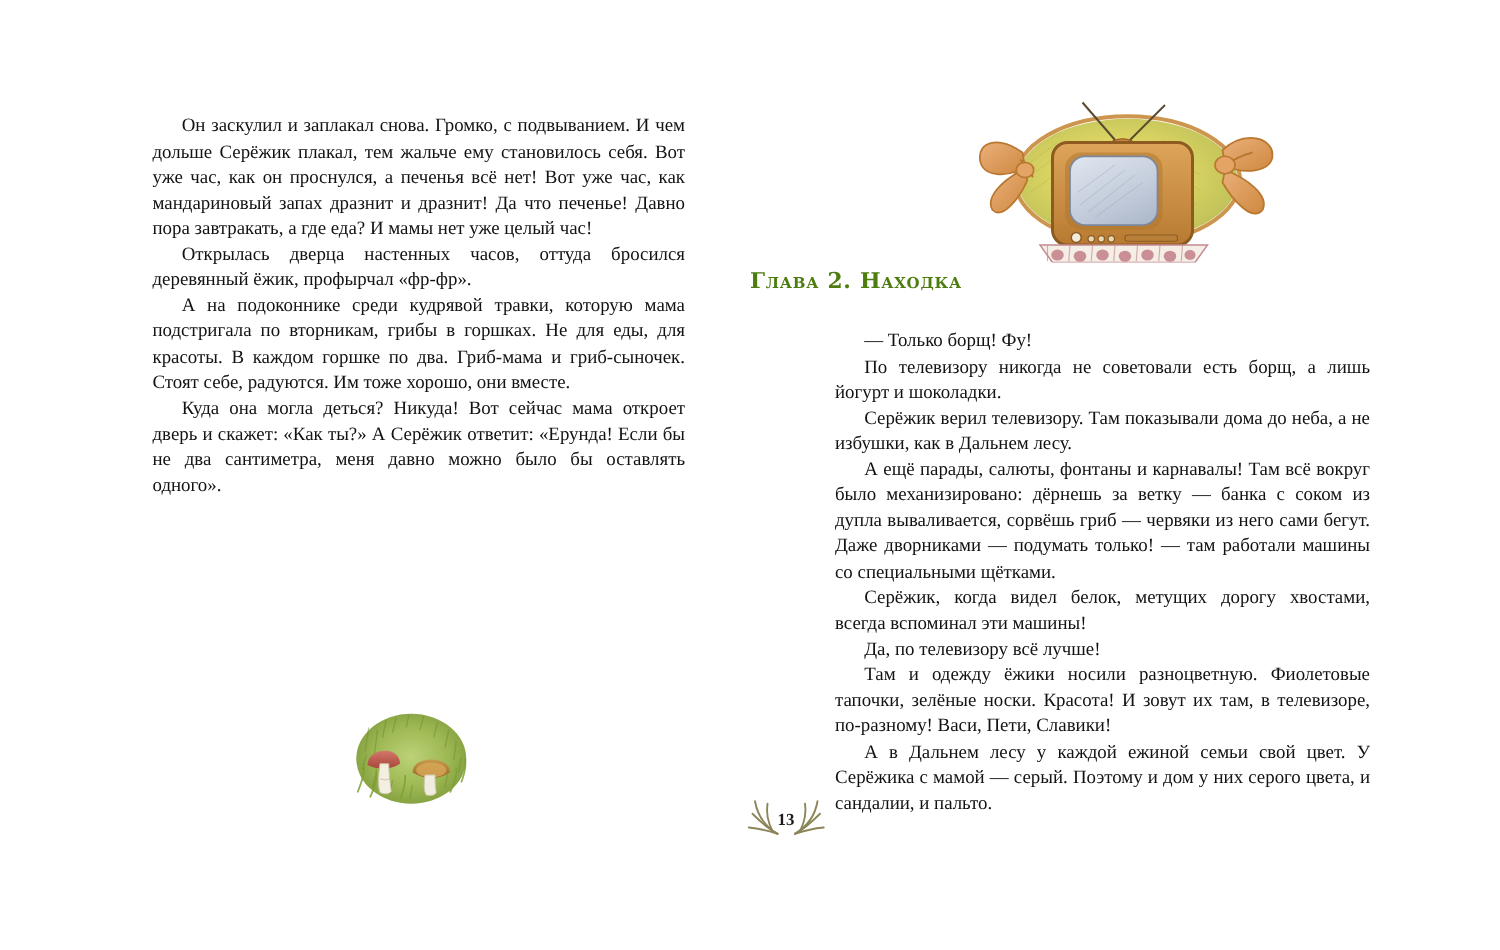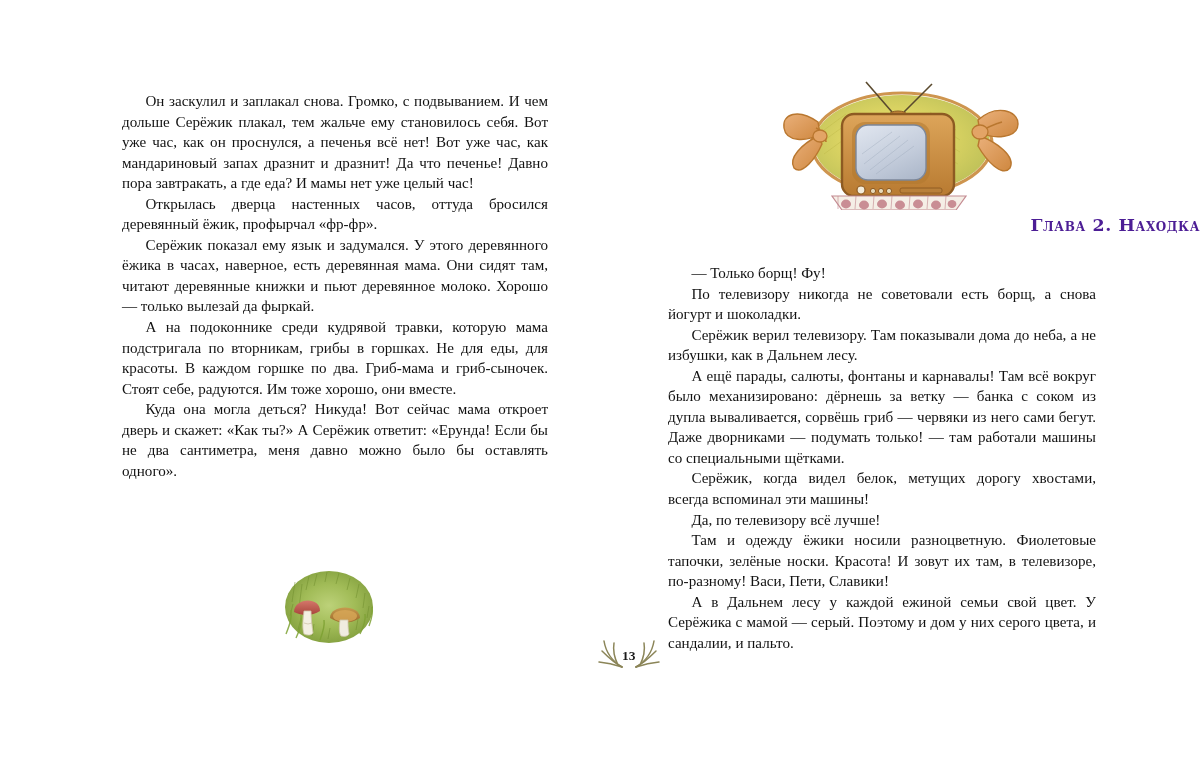--- a/index.html
+++ b/index.html
@@ -58,27 +58,27 @@
   .textcol p.dash {
     text-indent: 1.55em;
   }
 
   
   .chapter-heading {
     position: absolute;
     left: 0;
     top: 215px;
     width: 600px;
-    text-align: right;
+    text-align: left;
     font-family: "DejaVu Serif", "Liberation Serif", serif;
     font-size: 17.4px;
     font-weight: bold;
     font-variant: small-caps;
     letter-spacing: 0.6px;
-    color: #4c1d95;
+    color: #4d7c0f;
     white-space: nowrap;
   }
 
   
   .folio {
     position: absolute;
     left: 0;
     top: 648px;
     width: 600px;
     text-align: left;
@@ -123,21 +123,20 @@
 </head>
 <body>
 
 <div class="spread">
 
   <div class="page page-left">
 
     <div class="textcol left">
       <p>Он заскулил и заплакал снова. Громко, с подвыванием. И чем дольше Серёжик плакал, тем жальче ему становилось себя. Вот уже час, как он проснулся, а печенья всё нет! Вот уже час, как мандариновый запах дразнит и дразнит! Да что печенье! Давно пора завтракать, а где еда? И мамы нет уже целый час!</p>
       <p>Открылась дверца настенных часов, оттуда бросился деревянный ёжик, профырчал «фр-фр».</p>
-      <p>Серёжик показал ему язык и задумался. У этого деревянного ёжика в часах, наверное, есть деревянная мама. Они сидят там, читают деревянные книжки и пьют деревянное молоко. Хорошо — только вылезай да фыркай.</p>
       <p>А на подоконнике среди кудрявой травки, которую мама подстригала по вторникам, грибы в горшках. Не для еды, для красоты. В каждом горшке по два. Гриб-мама и гриб-сыночек. Стоят себе, радуются. Им тоже хорошо, они вместе.</p>
       <p>Куда она могла деться? Никуда! Вот сейчас мама откроет дверь и скажет: «Как ты?» А Серёжик ответит: «Ерунда! Если бы не два сантиметра, меня давно можно было бы оставлять одного».</p>
     </div>
 
     <div class="illus illus-mushroom">
       <svg viewBox="0 0 122 88" width="122" height="88" aria-hidden="true">
         <defs>
           <radialGradient id="grassG" cx="50%" cy="48%" r="54%">
             <stop offset="0%" stop-color="#b9cf72"></stop>
             <stop offset="55%" stop-color="#9cb84e"></stop>
@@ -296,21 +295,21 @@
           <path d="M196 56 C206 50 214 46 222 44" fill="none" stroke="#b9772f" stroke-width="1.5"></path>
           <ellipse cx="200" cy="54" rx="8" ry="7" fill="#e3a466" stroke="#b9772f" stroke-width="1.3"></ellipse>
         </g>
       </svg>
     </div>
 
     <div class="chapter-heading">Глава 2. Находка</div>
 
     <div class="textcol right">
       <p class="dash">— Только борщ! Фу!</p>
-      <p>По телевизору никогда не советовали есть борщ, а снова йогурт и шоколадки.</p>
+      <p>По телевизору никогда не советовали есть борщ, а лишь йогурт и шоколадки.</p>
       <p>Серёжик верил телевизору. Там показывали дома до неба, а не избушки, как в Дальнем лесу.</p>
       <p>А ещё парады, салюты, фонтаны и карнавалы! Там всё вокруг было механизировано: дёрнешь за ветку — банка с соком из дупла вываливается, сорвёшь гриб — червяки из него сами бегут. Даже дворниками — подумать только! — там работали машины со специальными щётками.</p>
       <p>Серёжик, когда видел белок, метущих дорогу хвостами, всегда вспоминал эти машины!</p>
       <p>Да, по телевизору всё лучше!</p>
       <p>Там и одежду ёжики носили разноцветную. Фиолетовые тапочки, зелёные носки. Красота! И зовут их там, в телевизоре, по-разному! Васи, Пети, Славики!</p>
       <p>А в Дальнем лесу у каждой ежиной семьи свой цвет. У Серёжика с мамой — серый. Поэтому и дом у них серого цвета, и сандалии, и пальто.</p>
     </div>
 
     <div class="folio">
       <span class="folio-wrap">

